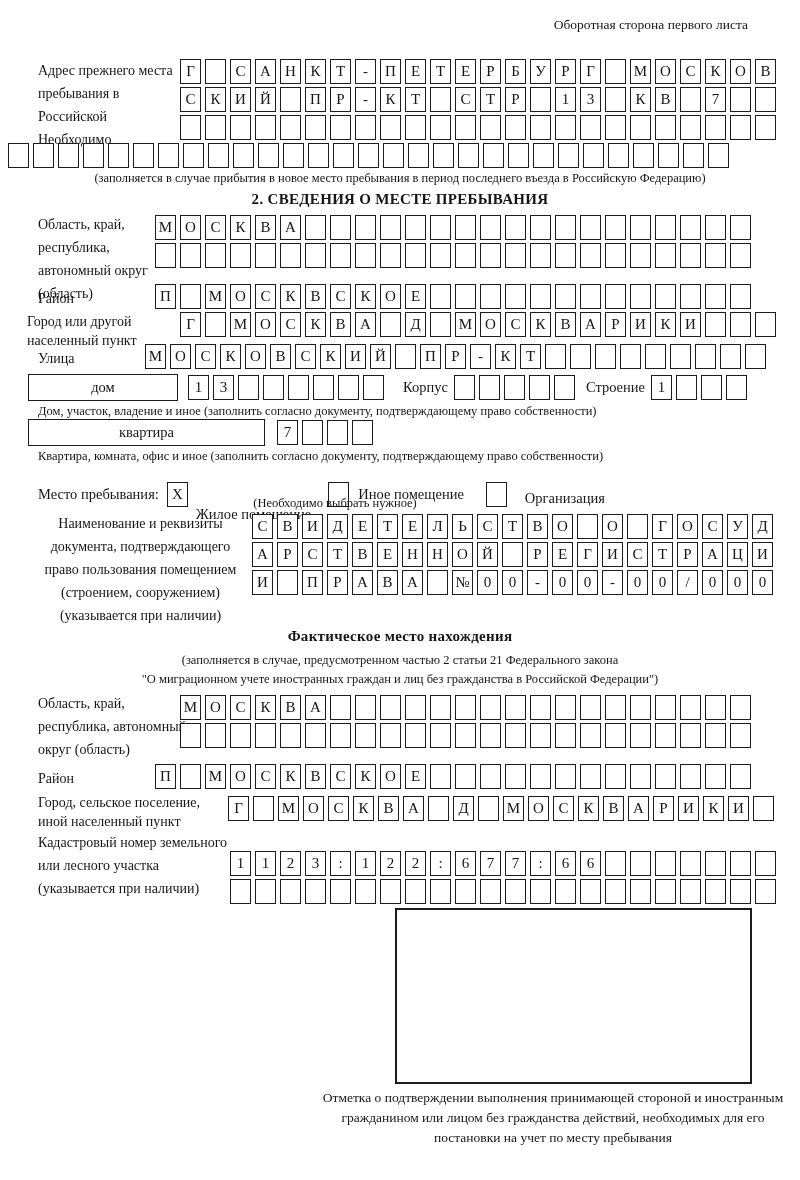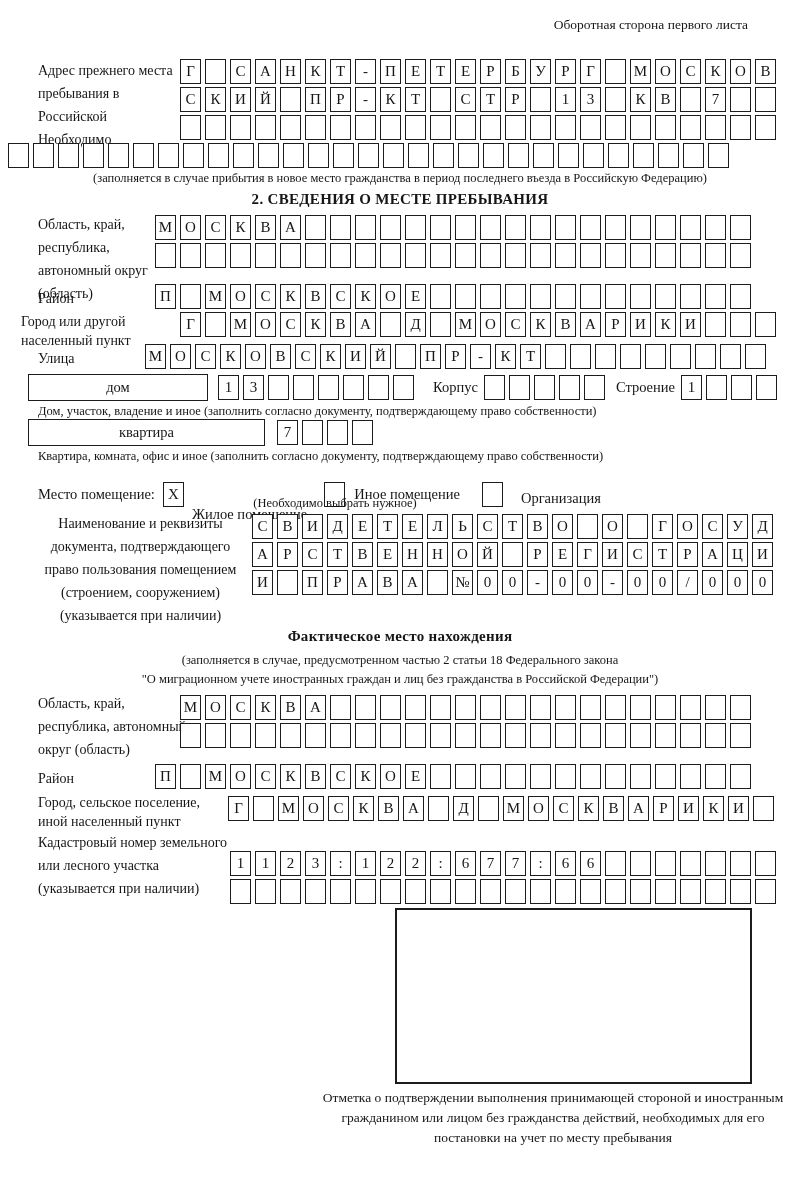--- a/index.html
+++ b/index.html
@@ -142,21 +142,21 @@
     <div class="cell"></div>
     <div class="cell"></div>
     <div class="cell"></div>
     <div class="cell"></div>
     <div class="cell"></div>
     <div class="cell"></div>
     <div class="cell"></div>
     <div class="cell"></div>
     <div class="cell"></div>
   </div>
-<div class="abs caption centered" style="top:171px; left:0;">(заполняется в случае прибытия в новое место гражданства в период последнего въезда в Российскую Федерацию)</div>
+<div class="abs caption centered" style="top:171px; left:0;">(заполняется в случае прибытия в новое место пребывания в период последнего въезда в Российскую Федерацию)</div>
 
 <div class="abs title centered" style="top:191px; left:0;">2. СВЕДЕНИЯ О МЕСТЕ ПРЕБЫВАНИЯ</div>
 
 <div class="abs lbl" style="top:213px; left:38px; width:132px;">Область, край, республика, автономный округ (область)</div>
 <div class="abs" style="top:215px; left:155px;">
   <div class="cells">
       <div class="cell">М</div>
       <div class="cell">О</div>
       <div class="cell">С</div>
       <div class="cell">К</div>
@@ -230,21 +230,21 @@
     <div class="cell"></div>
     <div class="cell"></div>
     <div class="cell"></div>
     <div class="cell"></div>
     <div class="cell"></div>
     <div class="cell"></div>
     <div class="cell"></div>
     <div class="cell"></div>
   </div>
 
-<div class="abs lbl2" style="top:312px; left:21px; width:140px;">Город или другой населенный пункт</div>
+<div class="abs lbl2" style="top:312px; left:27px; width:140px;">Город или другой населенный пункт</div>
 <div class="abs cells" style="top:312px; left:180px;">
     <div class="cell">Г</div>
     <div class="cell"></div>
     <div class="cell">М</div>
     <div class="cell">О</div>
     <div class="cell">С</div>
     <div class="cell">К</div>
     <div class="cell">В</div>
     <div class="cell">А</div>
     <div class="cell"></div>
@@ -288,21 +288,21 @@
     <div class="cell"></div>
     <div class="cell"></div>
     <div class="cell"></div>
     <div class="cell"></div>
     <div class="cell"></div>
     <div class="cell"></div>
     <div class="cell"></div>
   </div>
 
 <div class="abs inlinerow" style="top:374px; left:28px;">
-  <div class="widebox" style="width:180px;">дом</div>
+  <div class="widebox" style="width:150px;">дом</div>
   <div class="cells" style="margin-left:10px;">
       <div class="cell">1</div>
       <div class="cell">3</div>
       <div class="cell"></div>
       <div class="cell"></div>
       <div class="cell"></div>
       <div class="cell"></div>
       <div class="cell"></div>
       <div class="cell"></div>
     </div>
@@ -329,21 +329,21 @@
   <div class="cells" style="margin-left:12px;">
       <div class="cell">7</div>
       <div class="cell"></div>
       <div class="cell"></div>
       <div class="cell"></div>
     </div>
 </div>
 <div class="abs caption" style="top:449px; left:38px;">Квартира, комната, офис и иное (заполнить согласно документу, подтверждающему право собственности)</div>
 
 <div class="abs inlinerow" style="top:466px; left:38px;">
-  <div class="inlbl">Место помещение:</div>
+  <div class="inlbl">Место пребывания:</div>
   <div class="cell" style="margin-left:8px;">X</div>
   <div class="inlbl" style="margin-left:8px;margin-top:40px;">Жилое помещение</div>
   <div class="cell" style="margin-left:17px;"></div>
   <div class="inlbl" style="margin-left:9px;">Иное помещение</div>
   <div class="cell" style="margin-left:22px;"></div>
   <div class="inlbl" style="margin-left:18px;margin-top:8px;">Организация</div>
 </div>
 <div class="abs caption" style="top:496px; left:150px; width:370px; text-align:center;">(Необходимо выбрать нужное)</div>
 
 <div class="abs lbl" style="top:512px; left:38px; width:205px;text-align:center;">Наименование и реквизиты документа, подтверждающего право пользования помещением (строением, сооружением) (указывается при наличии)</div>
@@ -413,21 +413,21 @@
       <div class="cell">0</div>
       <div class="cell">0</div>
       <div class="cell">/</div>
       <div class="cell">0</div>
       <div class="cell">0</div>
       <div class="cell">0</div>
     </div>
 </div>
 
 <div class="abs title centered" style="top:628px; left:0;">Фактическое место нахождения</div>
-<div class="abs caption centered" style="top:653px; left:0;">(заполняется в случае, предусмотренном частью 2 статьи 18 Федерального закона</div>
+<div class="abs caption centered" style="top:653px; left:0;">(заполняется в случае, предусмотренном частью 2 статьи 21 Федерального закона</div>
 <div class="abs caption centered" style="top:672px; left:0;">"О миграционном учете иностранных граждан и лиц без гражданства в Российской Федерации")</div>
 
 <div class="abs lbl" style="top:692px; left:38px; width:150px;">Область, край, республика, автономный округ (область)</div>
 <div class="abs" style="top:695px; left:180px;">
   <div class="cells">
       <div class="cell">М</div>
       <div class="cell">О</div>
       <div class="cell">С</div>
       <div class="cell">К</div>
       <div class="cell">В</div>

